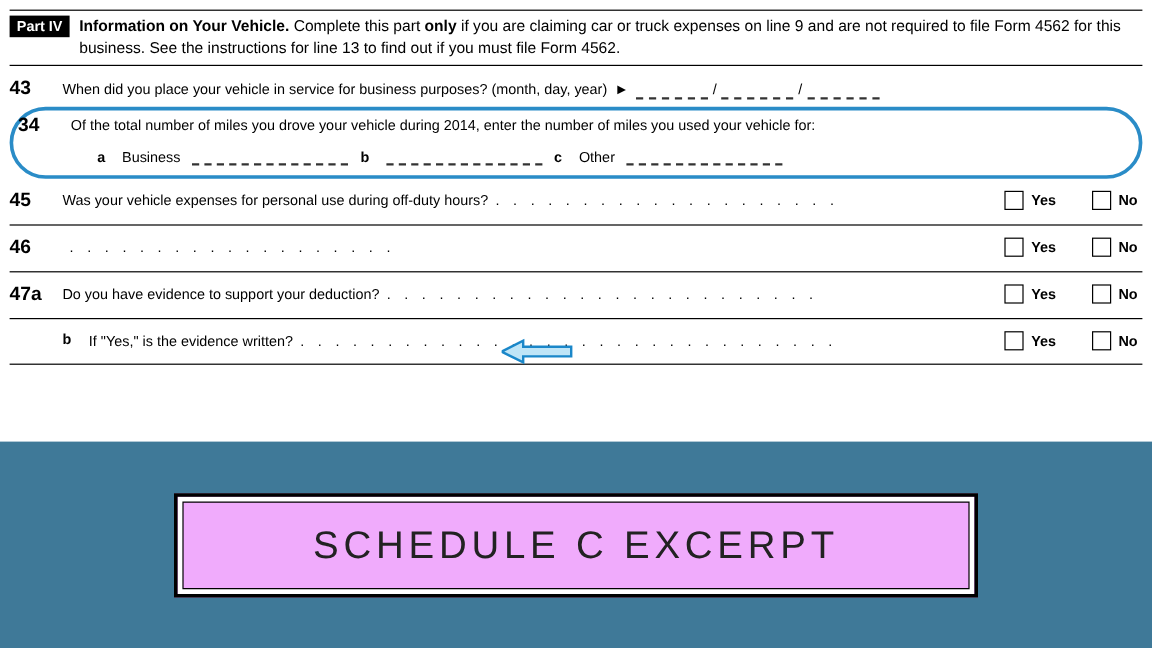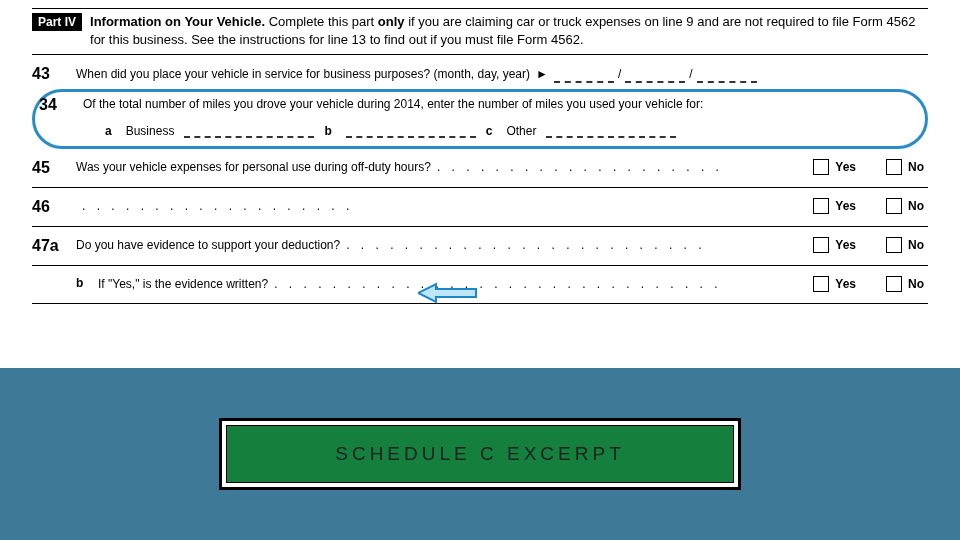--- a/index.html
+++ b/index.html
@@ -1,17 +1,17 @@
 <!DOCTYPE html>
 <html><head>
 <meta charset="utf-8">
 <style>
   html,body{margin:0;padding:0;font-family:Arial,Helvetica,sans-serif;font-size:12px;color:#000;background:#fff}
   .page{width:960px;height:540px;position:relative;overflow:hidden}
-  .form-area{padding:0 32px}
+  .form-area{padding:0 8px}
   .top-line{border-top:1px solid #000;margin-top:8px}
   .part-header{display:flex;align-items:flex-start;border-bottom:1px solid #000;padding:4px 0 6px 0}
   .part-chip{background:#000;color:#fff;font-weight:bold;padding:2px 6px;font-size:12px;flex:0 0 auto}
   .part-text{padding-left:8px;font-size:13px;line-height:1.35}
   .part-title{font-weight:bold}
   .row{display:flex;align-items:flex-start;border-bottom:1px solid #000;padding:10px 0;position:relative}
   .row.no-border{border-bottom:none}
   .lineno{width:44px;font-weight:bold;font-size:16px;flex:0 0 auto}
   .sublbl{width:22px;font-weight:bold;flex:0 0 auto}
   .content{flex:1 1 auto;font-size:12px;line-height:1.4;display:flex;align-items:center;flex-wrap:wrap}
@@ -23,21 +23,21 @@
   .date-part{flex:0 0 auto;display:flex;align-items:flex-end;gap:4px}
   .tri{font-size:12px;padding:0 6px}
   .dash-field{display:inline-block;border-bottom:2px dashed #333;height:16px}
   .group44{position:relative;border:3px solid #2a8cc7;border-radius:30px;padding:4px 4px 8px 4px;margin-top:6px}
   .miles-row{display:flex;align-items:flex-end;gap:10px;padding-left:66px;margin-top:6px}
   .mlabel{font-weight:normal}
   .mlabel.b{font-weight:bold;padding-right:4px}
   .arrow{position:absolute;left:418px;top:282px;width:60px;height:22px}
   .arrow svg{width:100%;height:100%}
   .banner{position:absolute;left:0;right:0;bottom:0;height:172px;background:#3f7998;display:flex;align-items:center;justify-content:center}
-  .banner-card{background:#15803d;border:3px solid #000;box-shadow:inset 0 0 0 4px #fff,inset 0 0 0 5px #000;padding:22px 113px;letter-spacing:4px;font-size:19px;color:#222}
+  .banner-card{background:#f0abfc;border:3px solid #000;box-shadow:inset 0 0 0 4px #fff,inset 0 0 0 5px #000;padding:22px 113px;letter-spacing:4px;font-size:32px;color:#222}
 </style>
 </head>
 <body>
 
 <div class="page">
   <div class="form-area">
     <div class="top-line"></div>
 
     <div class="part-header">
       <span class="part-chip">Part IV</span>

